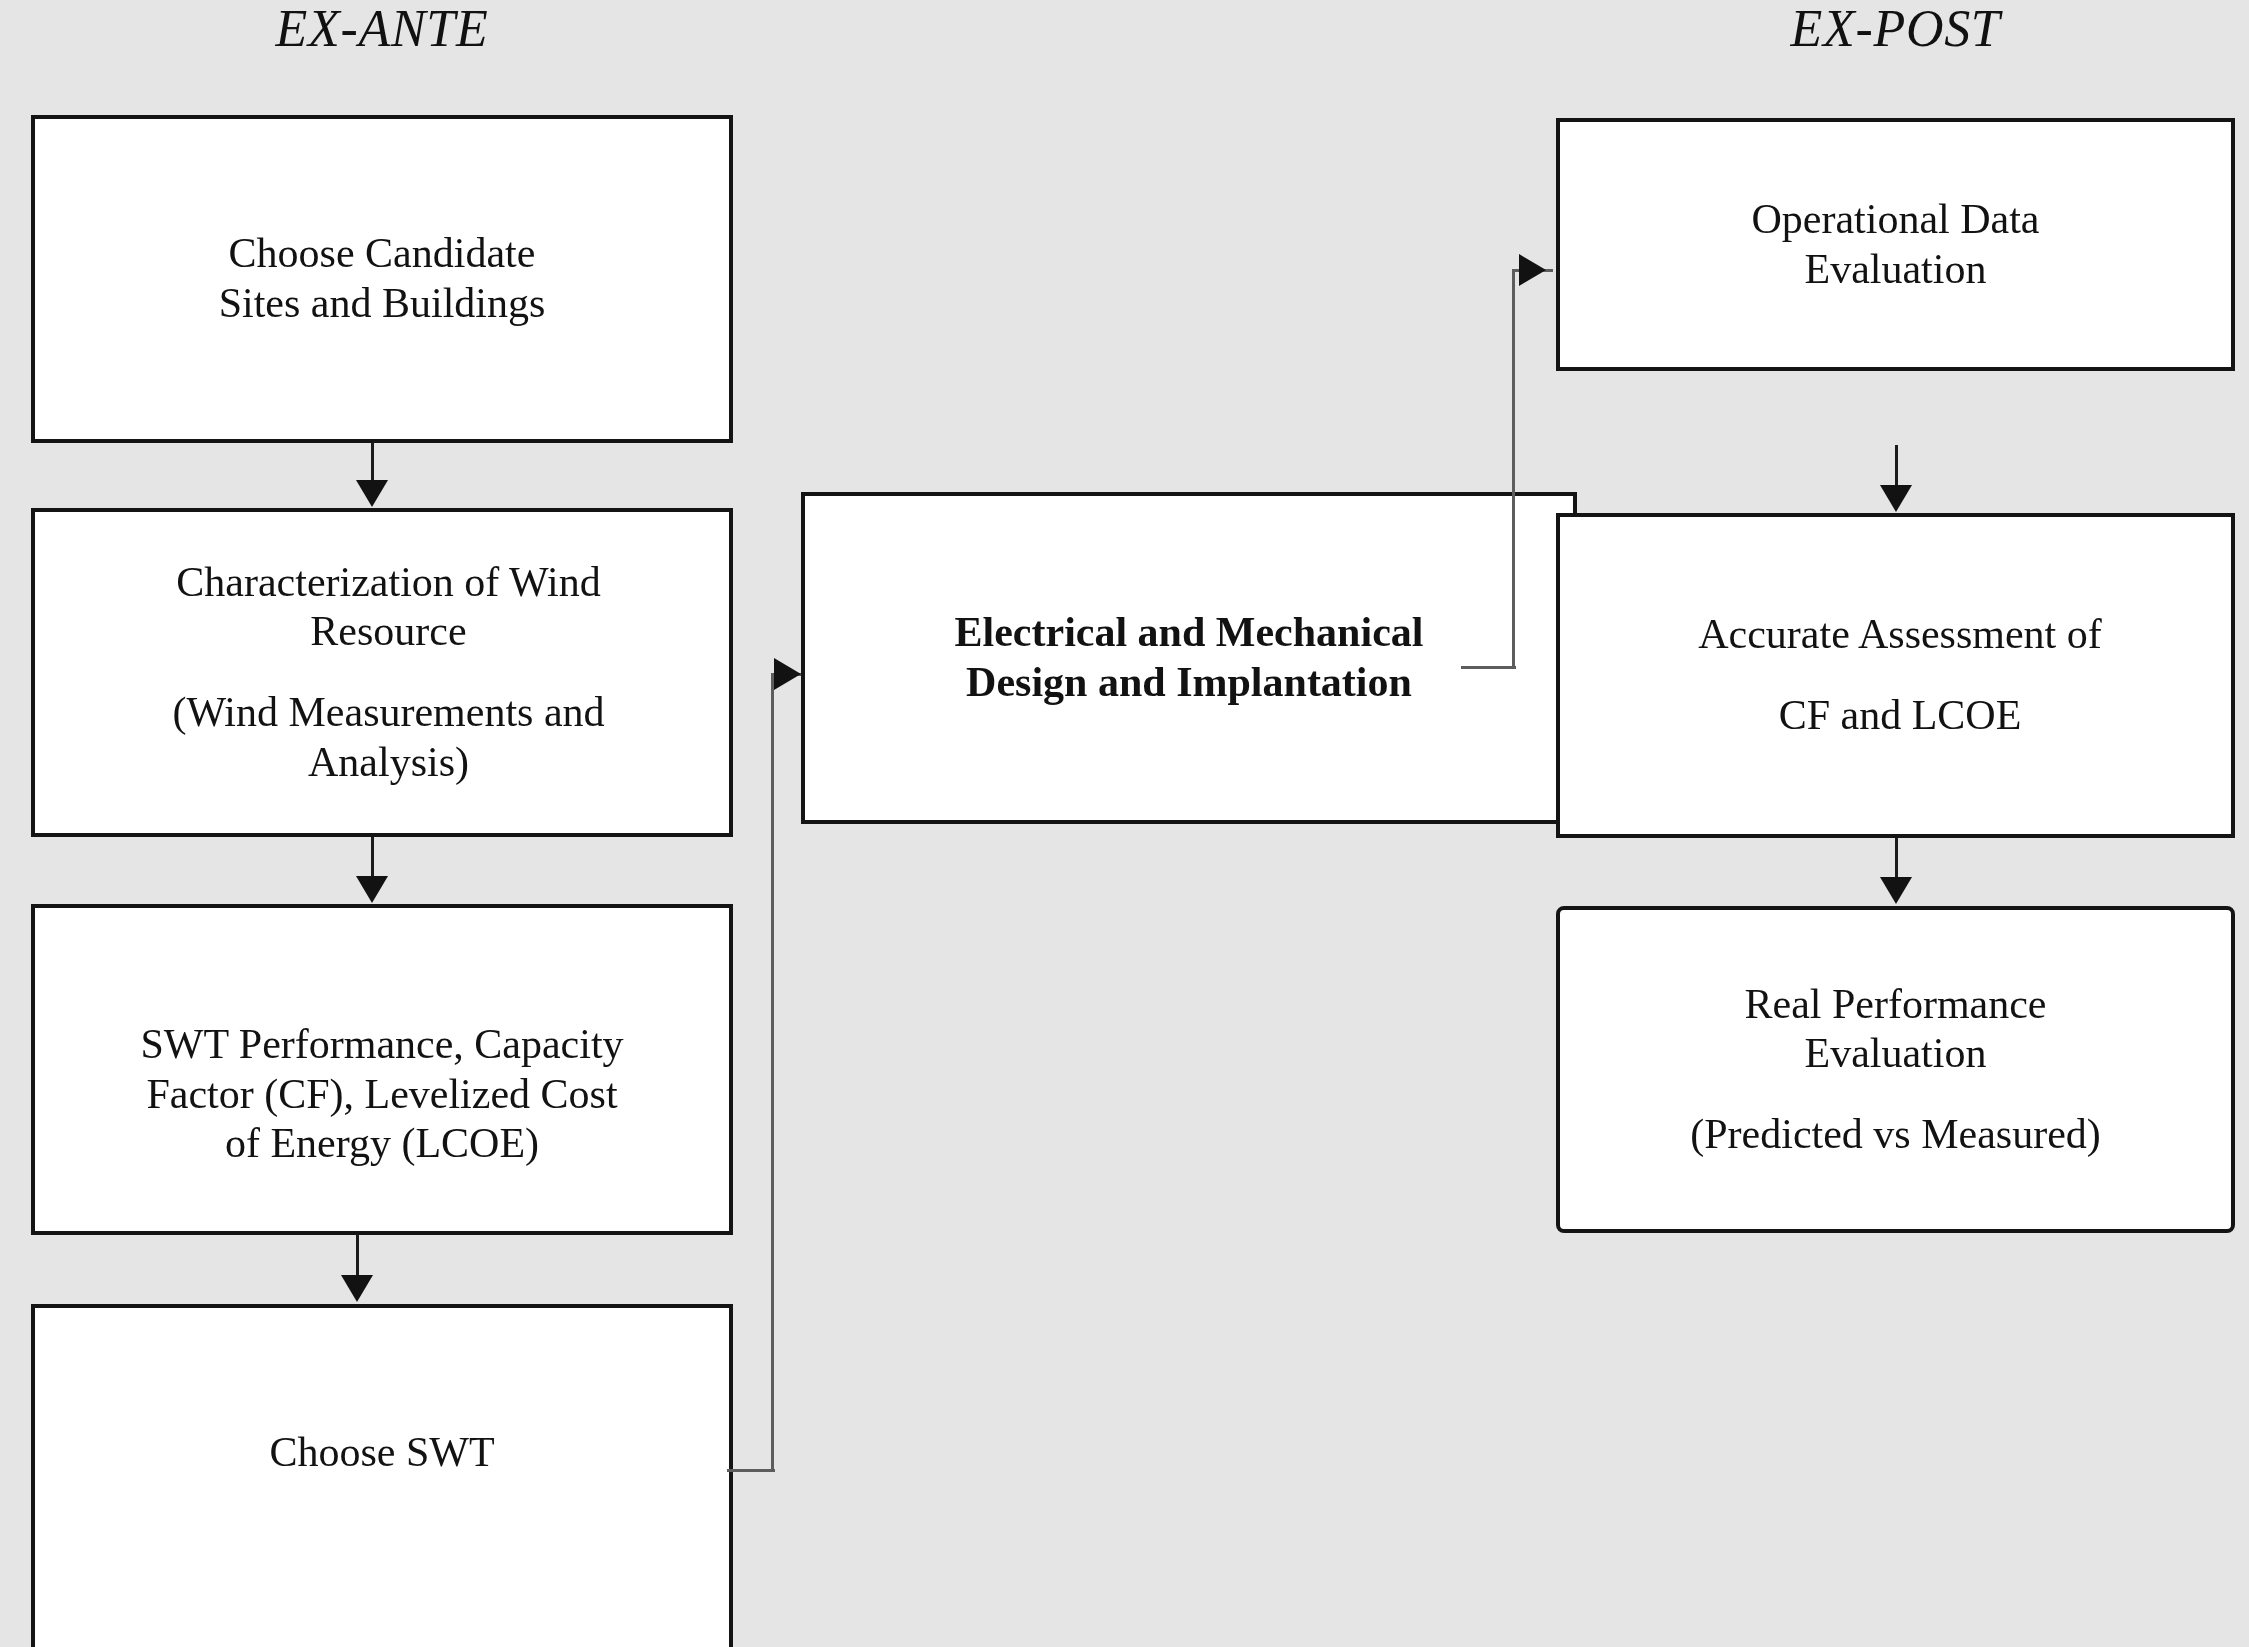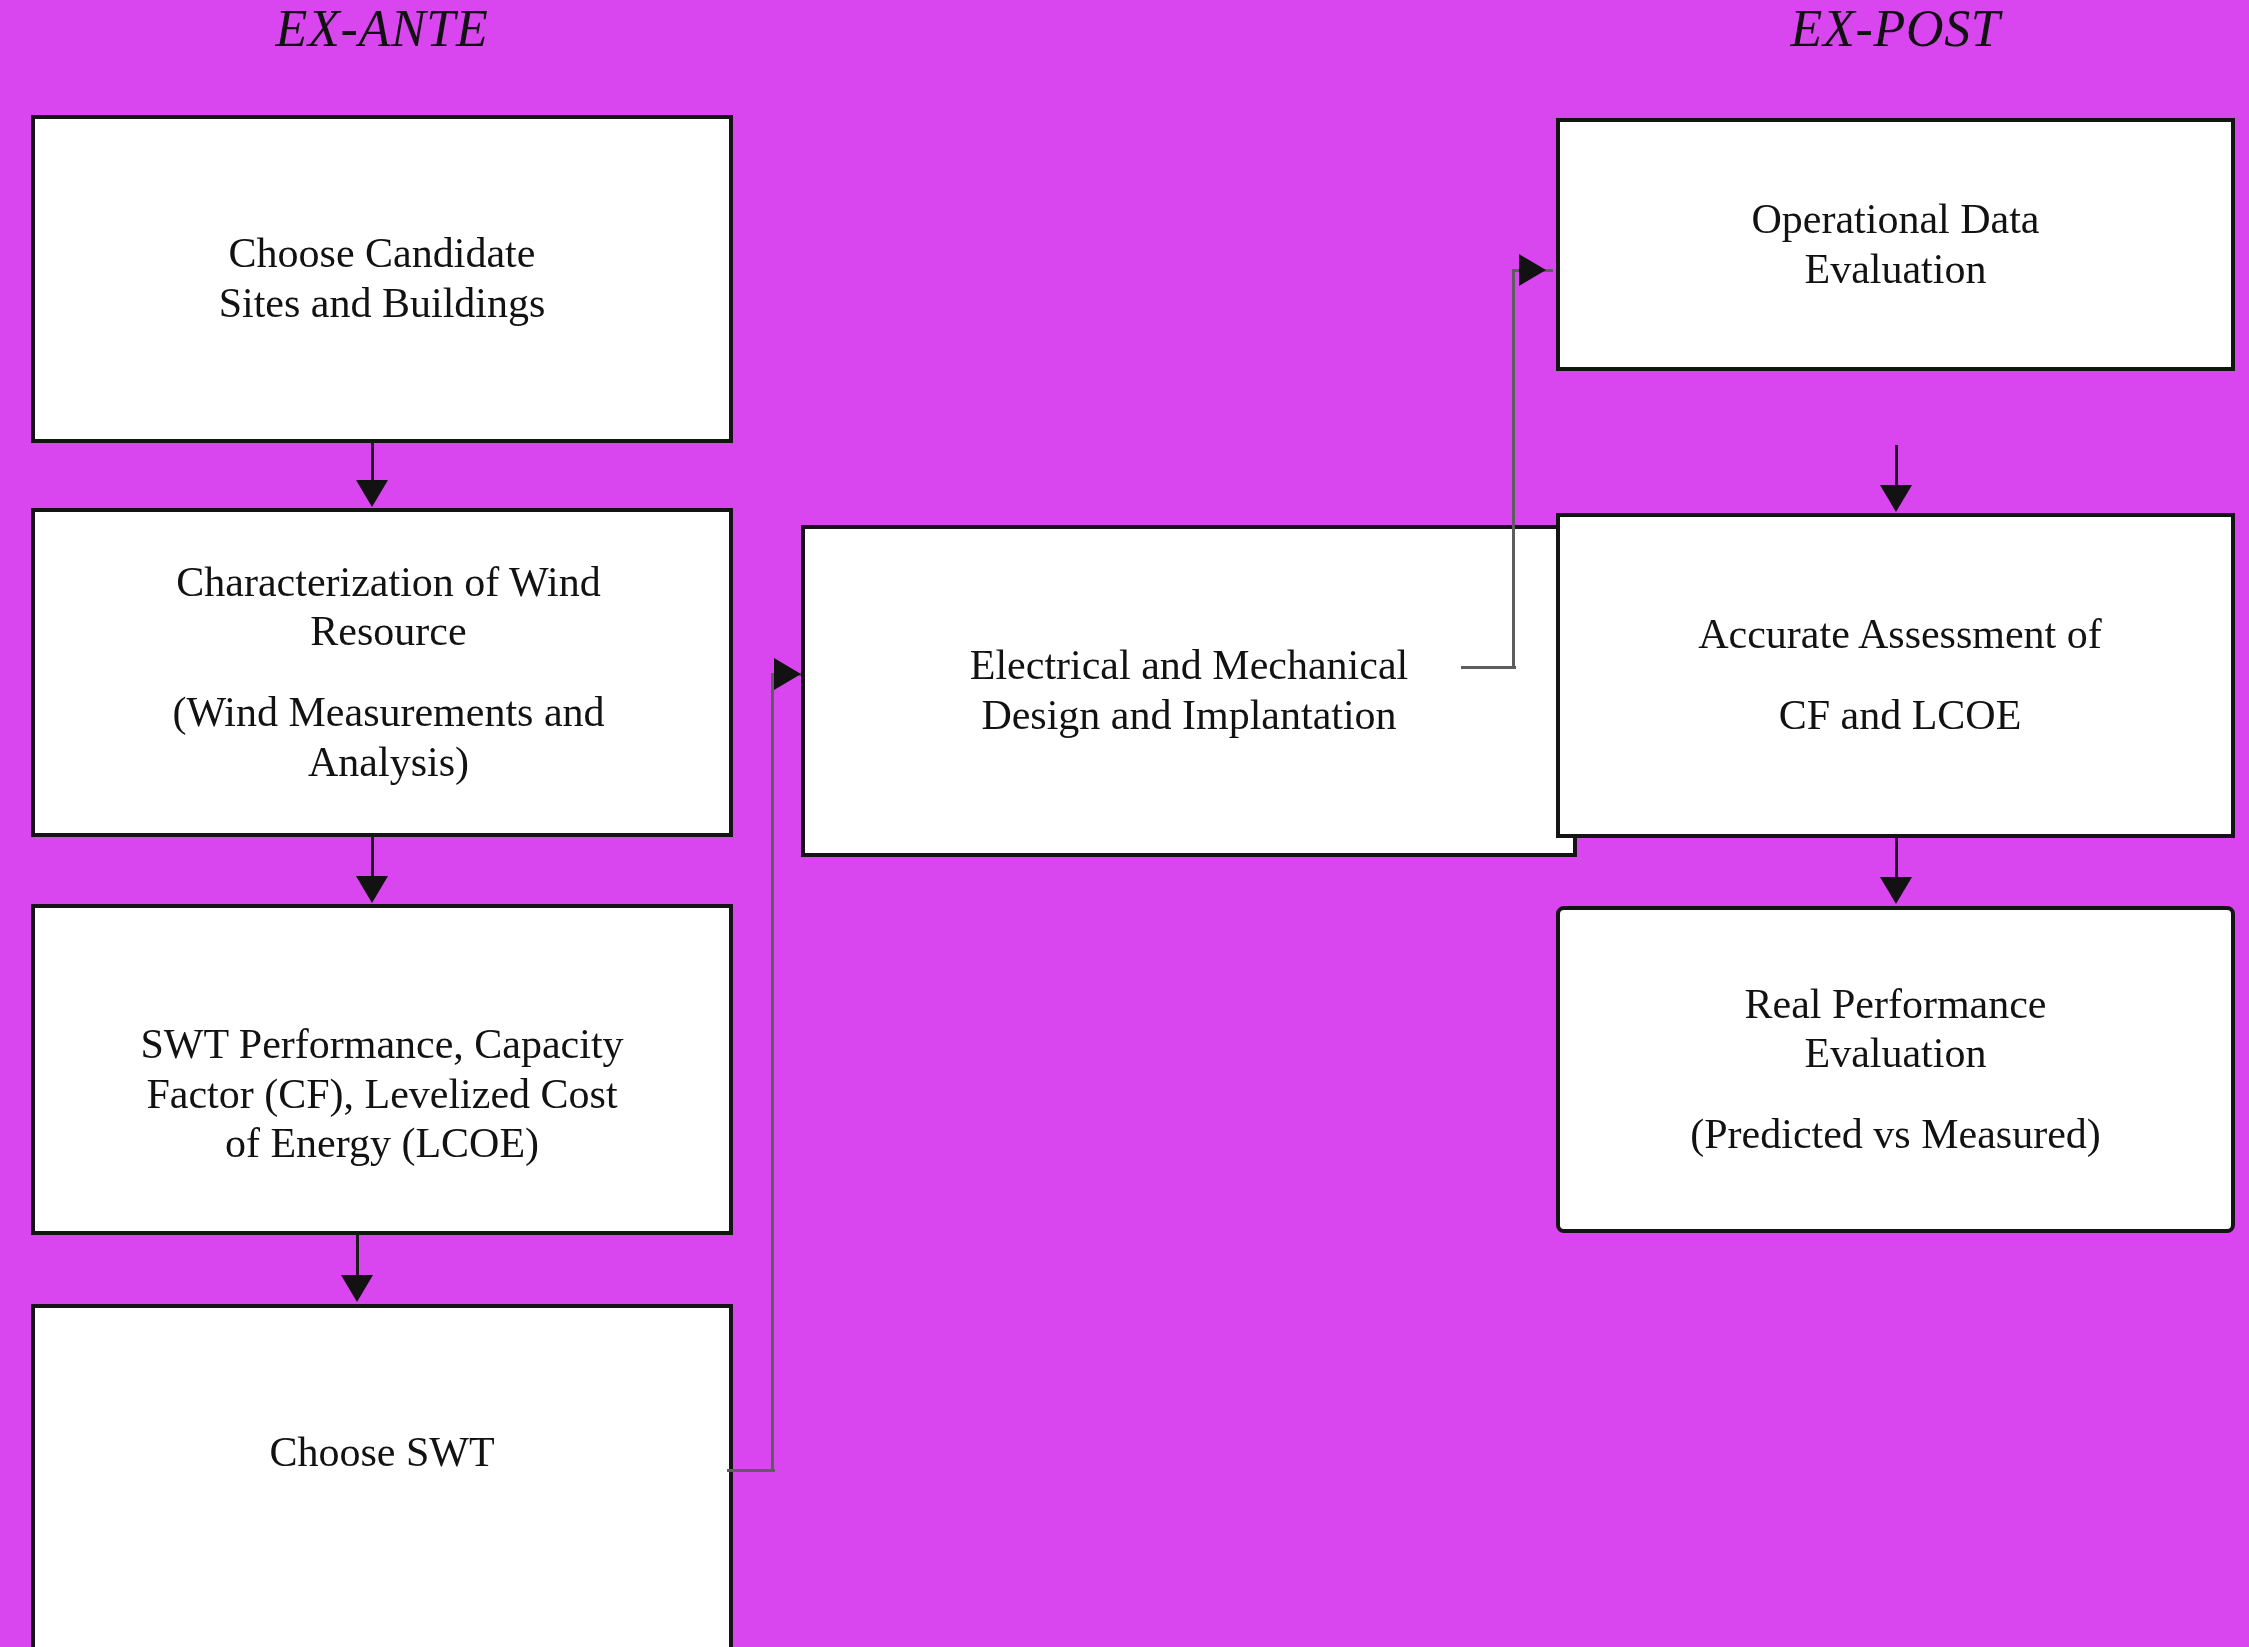--- a/index.html
+++ b/index.html
@@ -1,20 +1,20 @@
 <!DOCTYPE html>
 <html style="font-size:11px"><head>
 <meta charset="utf-8">
 <style>
   html,body{margin:0;padding:0;background:#ffffff;}
   #stage{
     position:relative;
     width:2250px;
     height:1648px;
-    background:#d946ef;
+    background:#e5e5e5;
     overflow:hidden;
     font-family:"Liberation Serif", serif;
   }
   .col-title{
     position:absolute;
     font-family:"Liberation Serif", serif;
     font-style:italic;
     font-size:52px;
     color:#111111;
     letter-spacing:0.7px;
@@ -106,21 +106,21 @@
     <span class="txt" style="position:relative; top:-26px;">
       <span>Choose SWT</span>
     </span>
   </div>
 
   <div class="conn h thin" style="left:727px; top:1469px; width:48px;"></div>
   <div class="conn v thin" style="left:771px; top:673px; height:798px;"></div>
   <div class="conn h thin" style="left:771px; top:673px; width:38px;"></div>
   <div class="arrow-right" style="left:774px; top:658px;"></div>
 
-  <div class="node" style="left:801px; top:525px; width:776px; height:332px;">
+  <div class="node" style="left:801px; top:492px; width:776px; height:332px;font-weight:bold;">
     <span class="txt">
       <span>Electrical and Mechanical</span><br>
       <span>Design and Implantation</span>
     </span>
   </div>
 
   <div class="conn h thin" style="left:1461px; top:666px; width:55px;"></div>
   <div class="conn v thin" style="left:1512px; top:269px; height:399px;"></div>
   <div class="conn h thin" style="left:1512px; top:269px; width:41px;"></div>
   <div class="arrow-right" style="left:1519px; top:254px;"></div>

